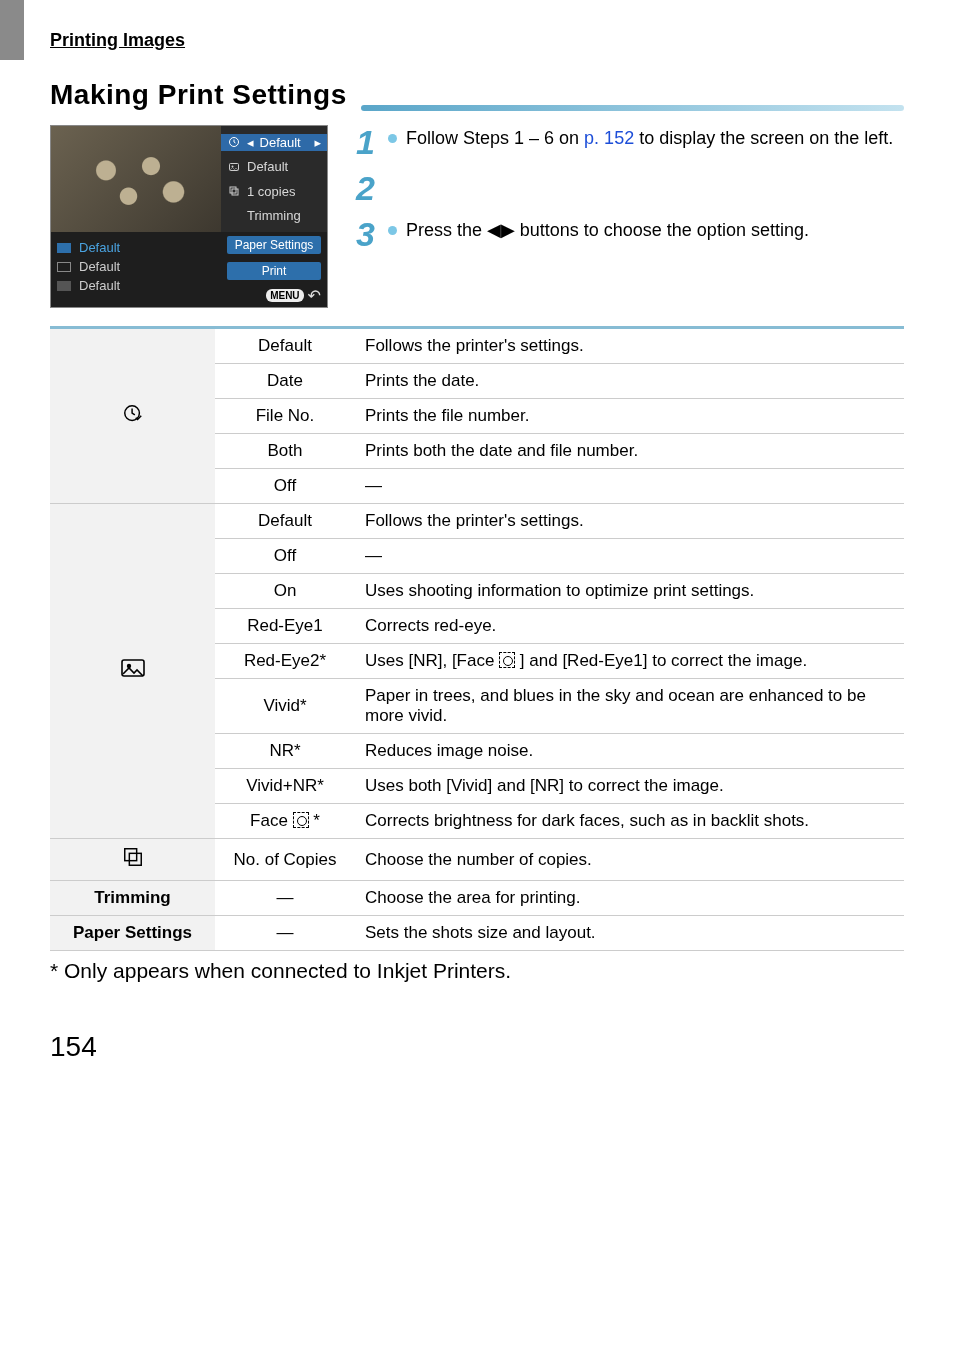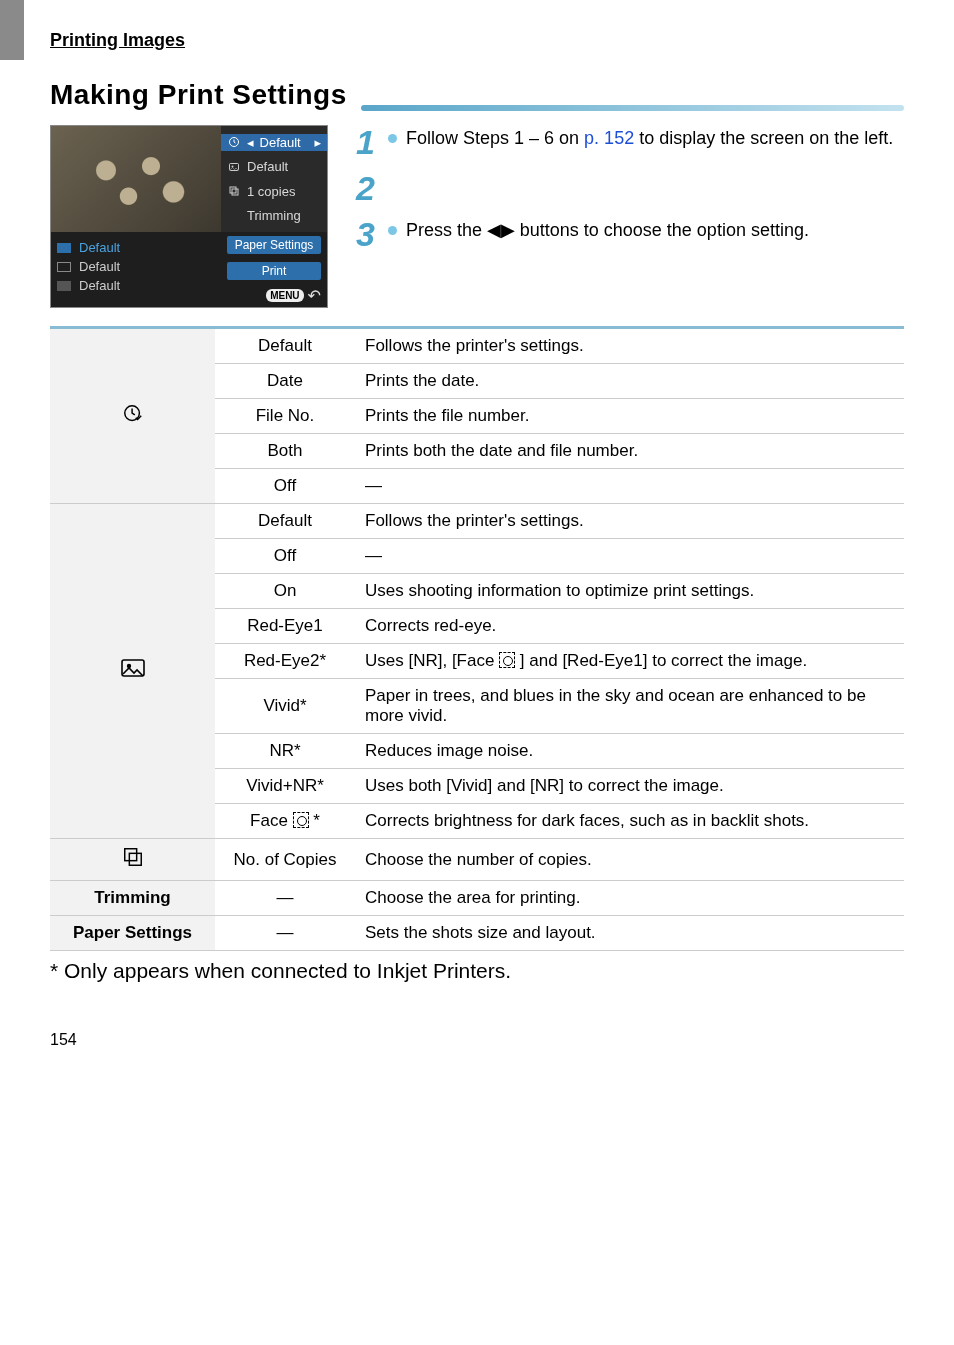--- a/index.html
+++ b/index.html
@@ -100,21 +100,21 @@
     padding: 7px 10px;
     vertical-align: middle;
   }
   table.settings .icon-cell {
     width: 165px; text-align:center; font-weight:bold;
     background:#f2f2f2;
   }
   table.settings .opt-cell { width:140px; text-align:center; }
   .head-line{border-top:3px solid #87bcd4;}
   .footnote{font-size:21px;margin-top:8px;}
-  .page-num{font-size:16px;margin-top:48px;}
+  .page-num{font-size:28px;margin-top:48px;}
   .face-ico{display:inline-block;width:16px;height:16px;border:1.5px dashed #000;position:relative;vertical-align:-2px;}
   .face-ico::after{content:"";position:absolute;left:3px;top:3px;width:8px;height:8px;border:1px solid #000;border-radius:50%;}
 </style>
 </head>
 <body>
 <div class="side-tab"></div>
 
 <div class="section-header">Printing Images</div>
 
 <h1 class="main-heading">

